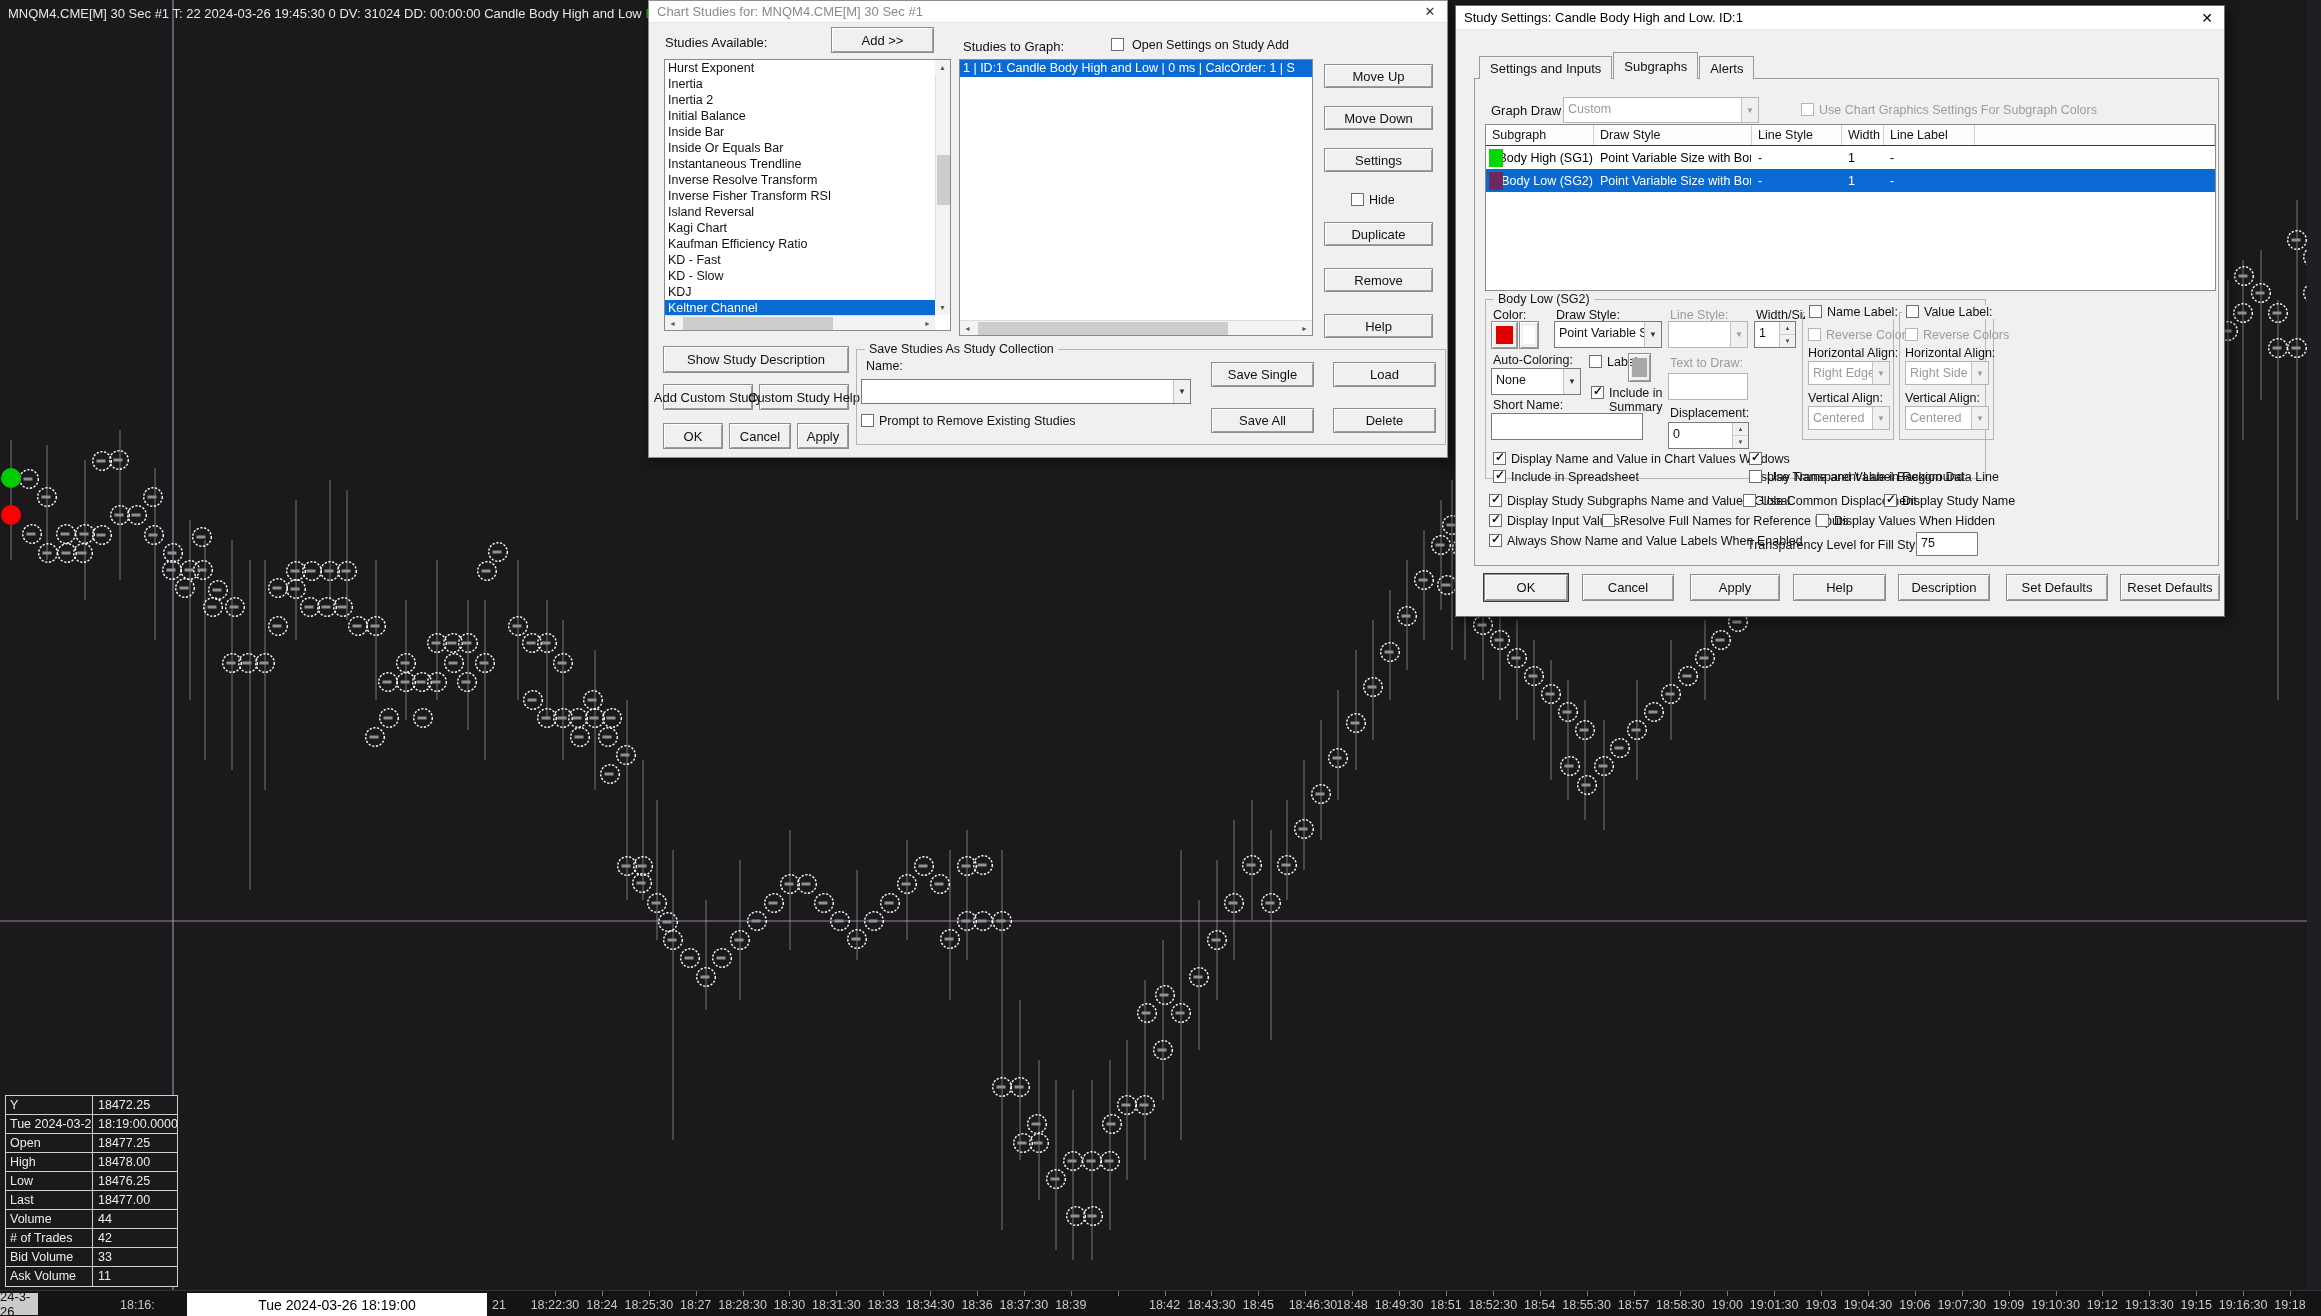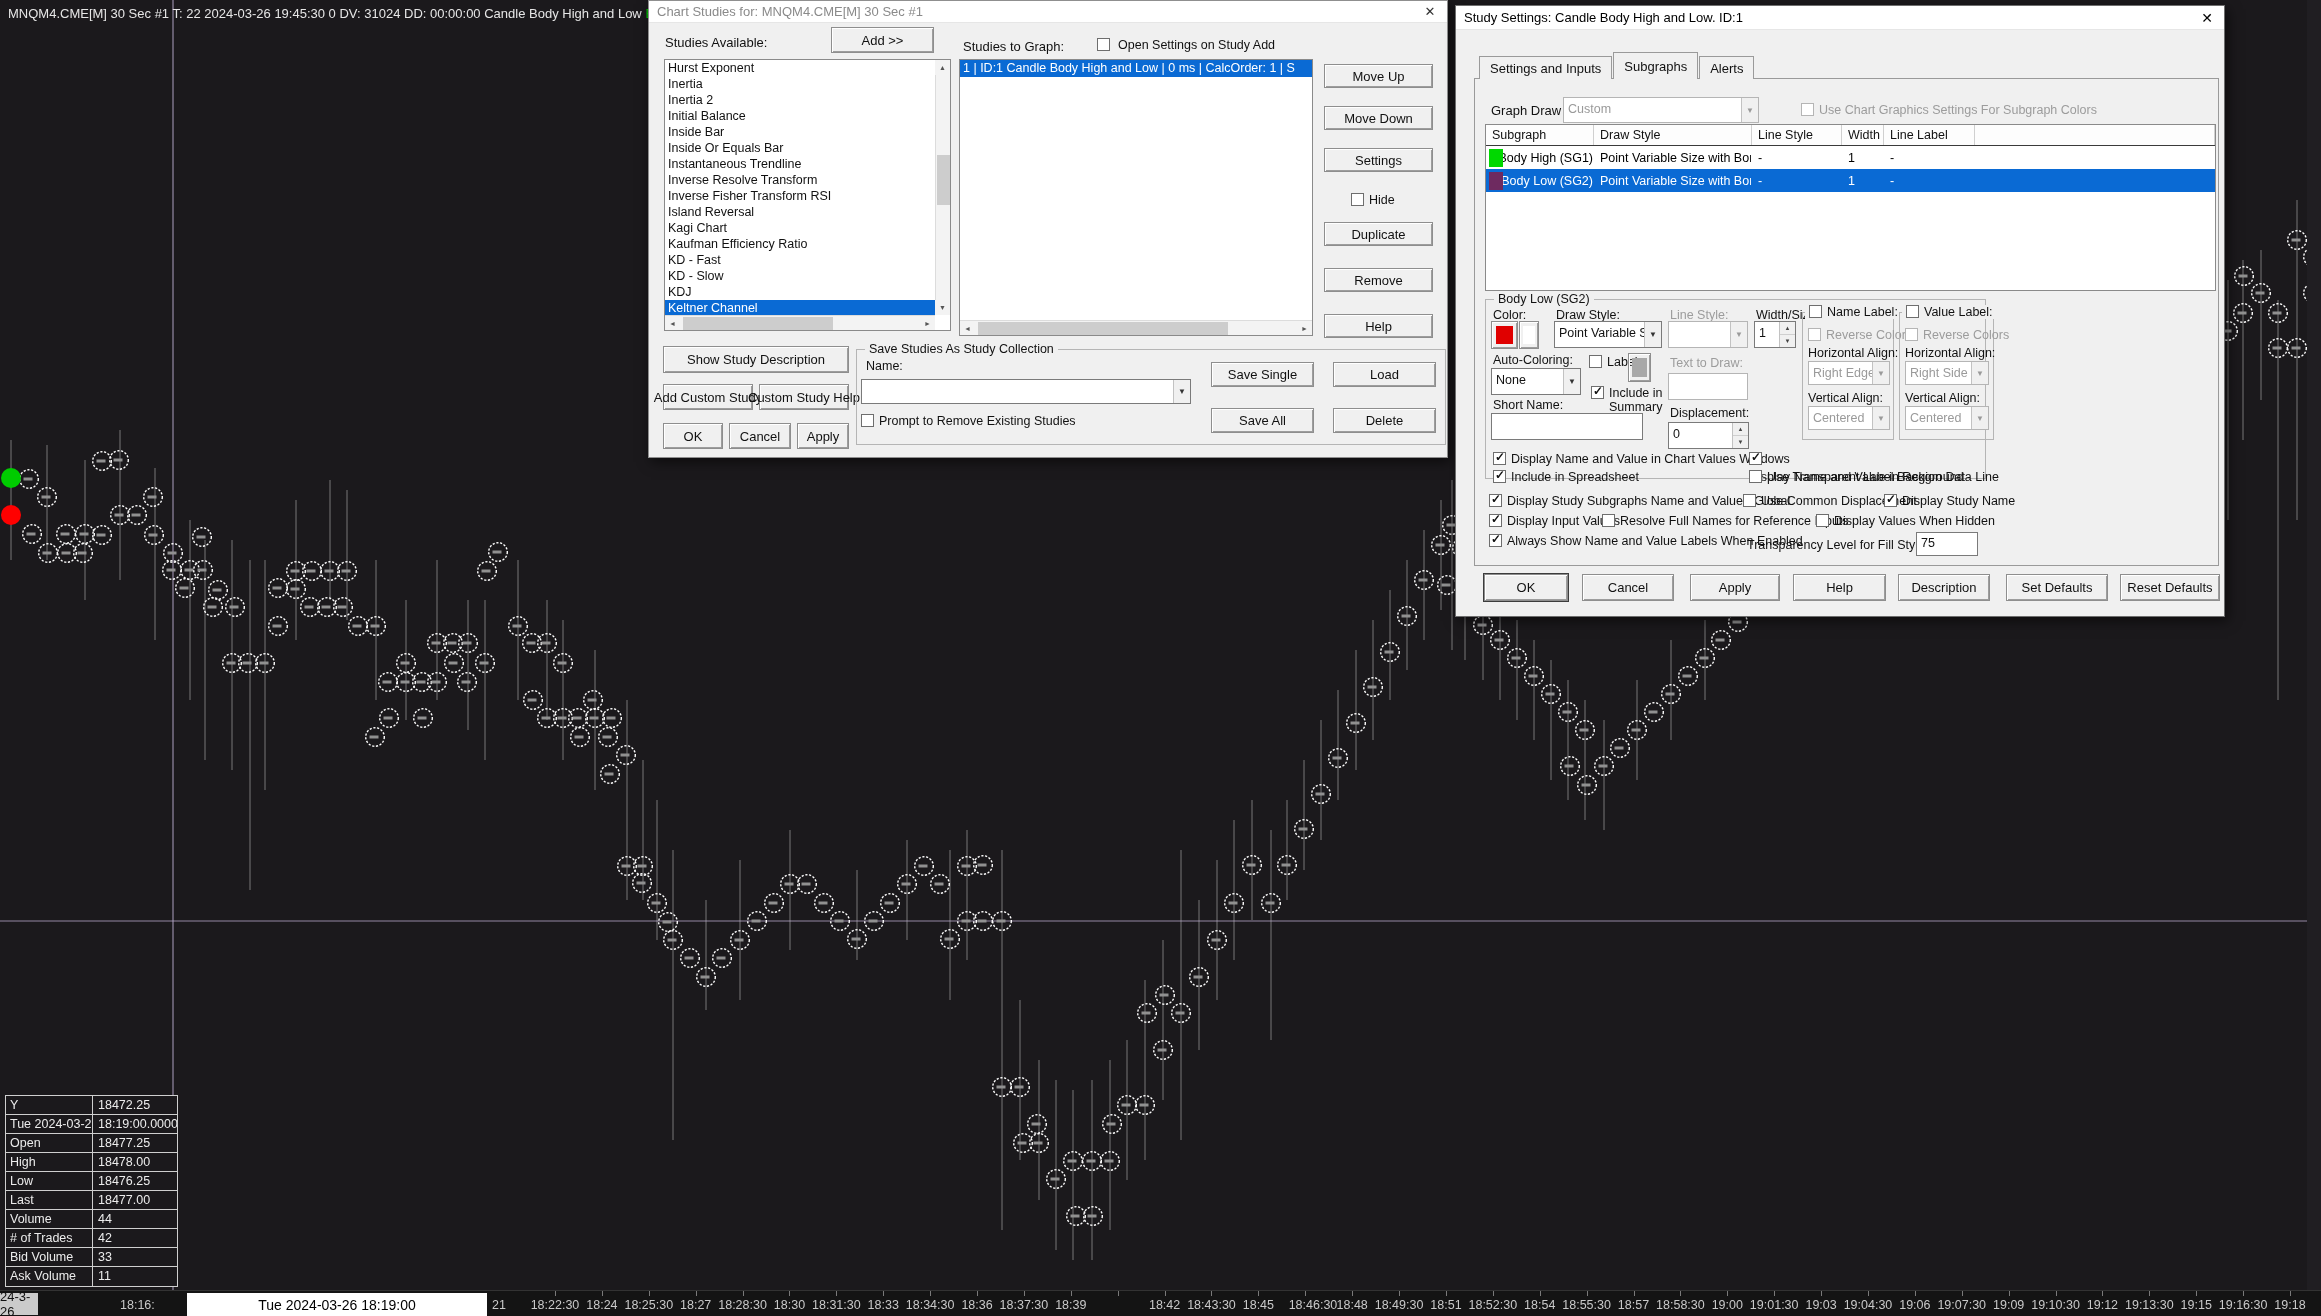--- a/index.html
+++ b/index.html
@@ -671,21 +671,21 @@
     </div>
 
     <div class="btn" style="left:14px; top:345px; width:186px; height:27px;">Show Study Description</div>
     <div class="btn" style="left:14px; top:383px; width:90px; height:26px;">Add Custom Study</div>
     <div class="btn" style="left:110px; top:383px; width:90px; height:26px;">Custom Study Help</div>
     <div class="btn" style="left:14px; top:422px; width:60px; height:26px;">OK</div>
     <div class="btn" style="left:80px; top:422px; width:62px; height:26px;">Cancel</div>
     <div class="btn" style="left:148px; top:422px; width:52px; height:26px;">Apply</div>
 
     <span class="lbl" style="left:314px; top:38px; font-size:13px;">Studies to Graph:</span>
-    <span class="cb" style="left:448px; top:37px;gap:8px;">
+    <span class="cb" style="left:462px; top:37px;gap:8px;">
         <span class="box"></span>
         <span>Open Settings on Study Add</span>
       </span>
 
     <div class="listbox" style="left:310px; top:58px; width:354px; height:277px;">
       <div id="graph-list" style="position:absolute; left:0; top:0; right:0; bottom:15px; overflow:hidden;">
           <div class="gitem selected">1 | ID:1  Candle Body High and Low | 0 ms | CalcOrder: 1 | S</div>
         </div>
       <div class="hscroll">
         <div class="sb-btn" style="left:0; top:0;">◄</div>

